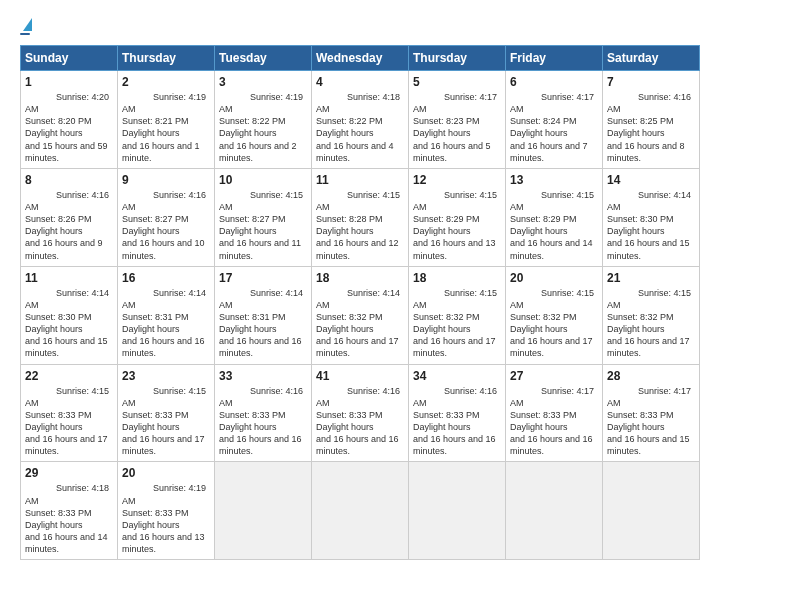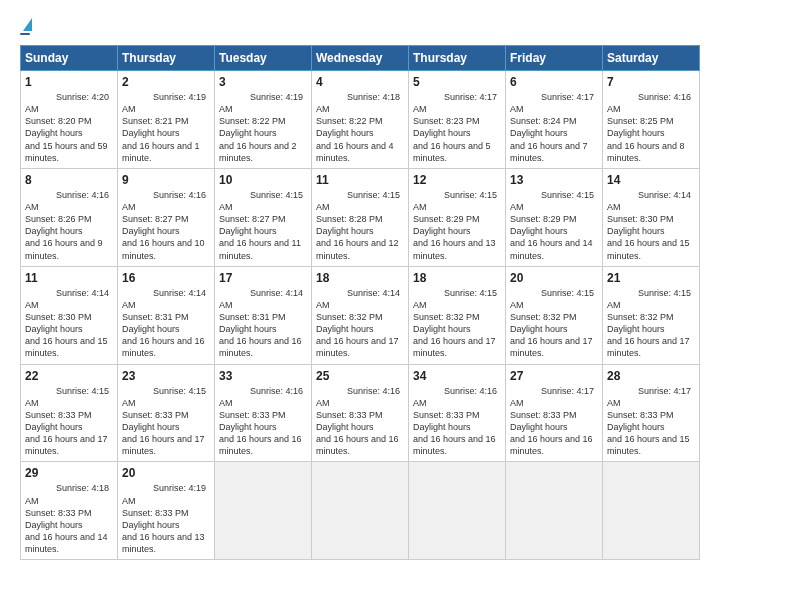--- a/index.html
+++ b/index.html
@@ -189,21 +189,21 @@
           <td><span class="day-num">21</span>
 <span class="cell-text">Sunrise: 4:15 AM<br>Sunset: 8:32 PM<br>Daylight hours<br>and 16 hours and 17 minutes.</span></td>
         </tr>
         <tr>
           <td><span class="day-num">22</span>
 <span class="cell-text">Sunrise: 4:15 AM<br>Sunset: 8:33 PM<br>Daylight hours<br>and 16 hours and 17 minutes.</span></td>
           <td><span class="day-num">23</span>
 <span class="cell-text">Sunrise: 4:15 AM<br>Sunset: 8:33 PM<br>Daylight hours<br>and 16 hours and 17 minutes.</span></td>
           <td><span class="day-num">33</span>
 <span class="cell-text">Sunrise: 4:16 AM<br>Sunset: 8:33 PM<br>Daylight hours<br>and 16 hours and 16 minutes.</span></td>
-          <td><span class="day-num">25</span>
+          <td><span class="day-num">41</span>
 <span class="cell-text">Sunrise: 4:16 AM<br>Sunset: 8:33 PM<br>Daylight hours<br>and 16 hours and 16 minutes.</span></td>
           <td><span class="day-num">34</span>
 <span class="cell-text">Sunrise: 4:16 AM<br>Sunset: 8:33 PM<br>Daylight hours<br>and 16 hours and 16 minutes.</span></td>
           <td><span class="day-num">27</span>
 <span class="cell-text">Sunrise: 4:17 AM<br>Sunset: 8:33 PM<br>Daylight hours<br>and 16 hours and 16 minutes.</span></td>
           <td><span class="day-num">28</span>
 <span class="cell-text">Sunrise: 4:17 AM<br>Sunset: 8:33 PM<br>Daylight hours<br>and 16 hours and 15 minutes.</span></td>
         </tr>
         <tr>
           <td><span class="day-num">29</span>

